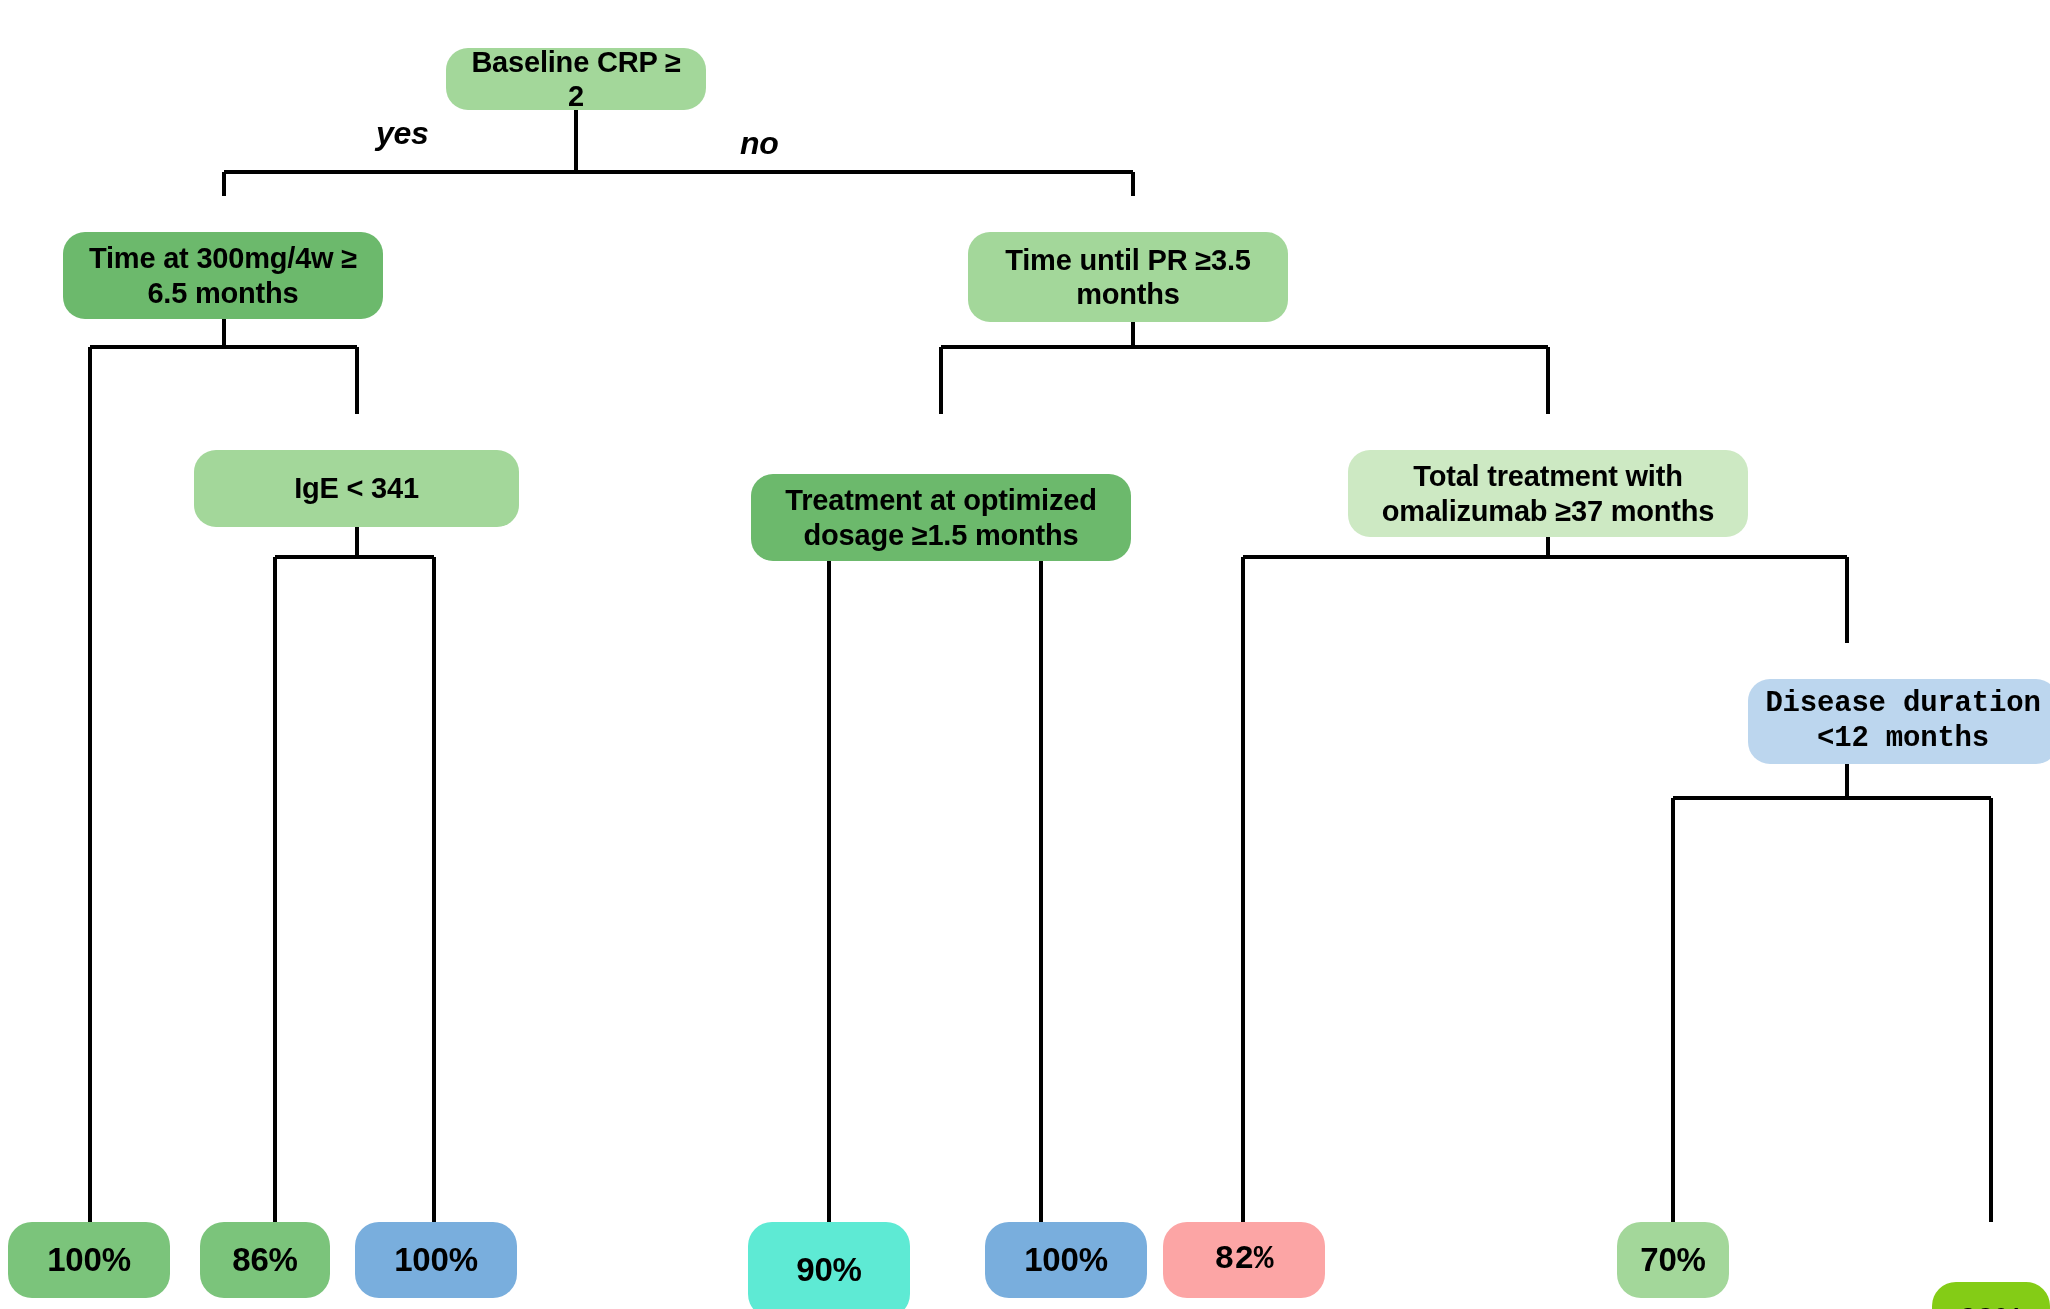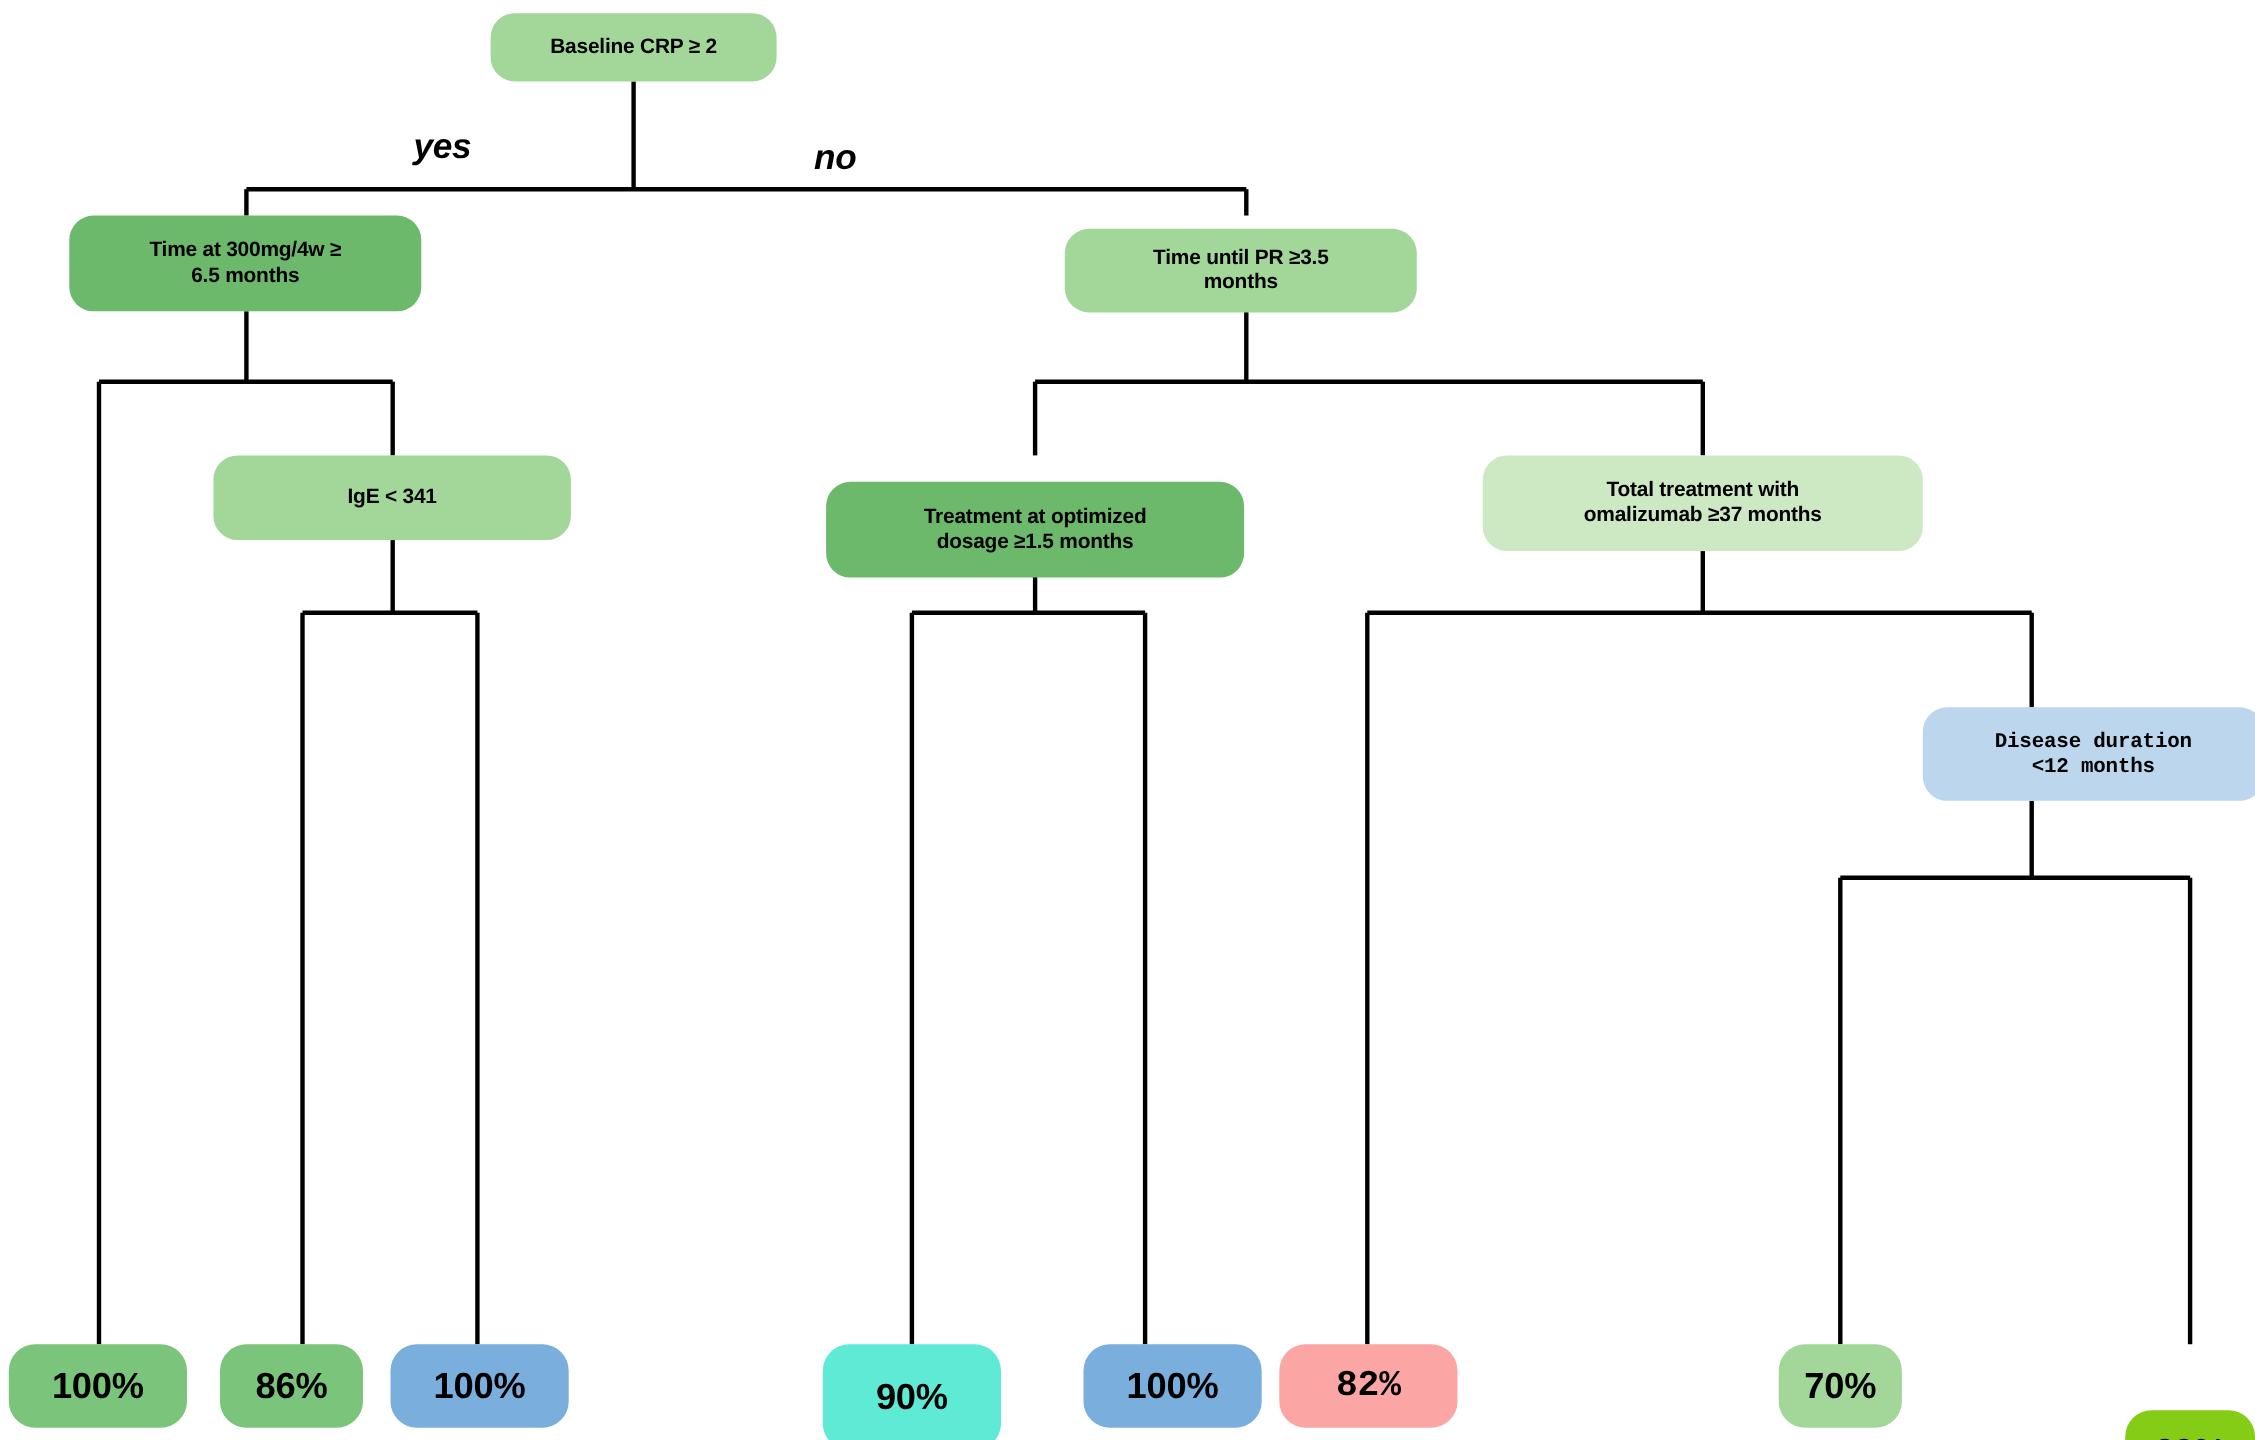--- a/index.html
+++ b/index.html
@@ -34,21 +34,22 @@
     text-align: center;
     border-radius: 22px;
     color: #000000;
     font-weight: bold;
     line-height: 1.18;
     padding: 4px 14px;
     white-space: pre-line;
     letter-spacing: -0.2px;
   }
   .node.decision {
-    font-size: 19px;
+    font-size: 29px;
+    margin-top: 36px;
   }
   .node.leaf {
     font-size: 33px;
     border-radius: 24px;
   }
   .edge-label {
     position: absolute;
     font-size: 32px;
     font-weight: bold;
     font-style: italic;
@@ -87,21 +88,21 @@
       <path d="M1847,557 L1847,643" stroke="#000000" stroke-width="4" fill="none" stroke-linecap="butt"></path>
       <path d="M1847,728 L1847,798" stroke="#000000" stroke-width="4" fill="none" stroke-linecap="butt"></path>
       <path d="M1673,798 L1991,798" stroke="#000000" stroke-width="4" fill="none" stroke-linecap="butt"></path>
       <path d="M1673,798 L1673,1222" stroke="#000000" stroke-width="4" fill="none" stroke-linecap="butt"></path>
       <path d="M1991,798 L1991,1222" stroke="#000000" stroke-width="4" fill="none" stroke-linecap="butt"></path>
     </svg>
   <div id="nodes-layer">
       <div class="node decision" style="left: 446px; top: 12px; width: 260px; height: 62px; background: rgb(163, 215, 154);"><span>Baseline CRP ≥ 2</span></div>
       <div class="node decision" style="left: 63px; top: 196px; width: 320px; height: 87px; background: rgb(108, 185, 108);"><span>Time at 300mg/4w ≥
 6.5 months</span></div>
-      <div class="node decision" style="left: 968px; top: 208px; width: 320px; height: 76px; background: rgb(163, 215, 154);"><span>Time until PR ≥3.5
+      <div class="node decision" style="left: 968px; top: 196px; width: 320px; height: 90px; background: rgb(163, 215, 154);"><span>Time until PR ≥3.5
 months</span></div>
       <div class="node decision" style="left: 194px; top: 414px; width: 325px; height: 77px; background: rgb(163, 215, 154);"><span>IgE &lt; 341</span></div>
       <div class="node decision" style="left: 751px; top: 438px; width: 380px; height: 87px; background: rgb(108, 185, 108);"><span>Treatment at optimized
 dosage ≥1.5 months</span></div>
       <div class="node decision" style="left: 1348px; top: 414px; width: 400px; height: 87px; background: rgb(205, 233, 195);"><span>Total treatment with
 omalizumab ≥37 months</span></div>
       <div class="node decision" style="left: 1748px; top: 643px; width: 310px; height: 85px; background: rgb(188, 214, 238); font-family: Liberation Mono, monospace;"><span>Disease duration
 &lt;12 months</span></div>
       <div class="node leaf" style="left: 8px; top: 1222px; width: 162px; height: 76px; background: rgb(123, 196, 123);"><span>100%</span></div>
       <div class="node leaf" style="left: 200px; top: 1222px; width: 130px; height: 76px; background: rgb(123, 196, 123);"><span>86%</span></div>

